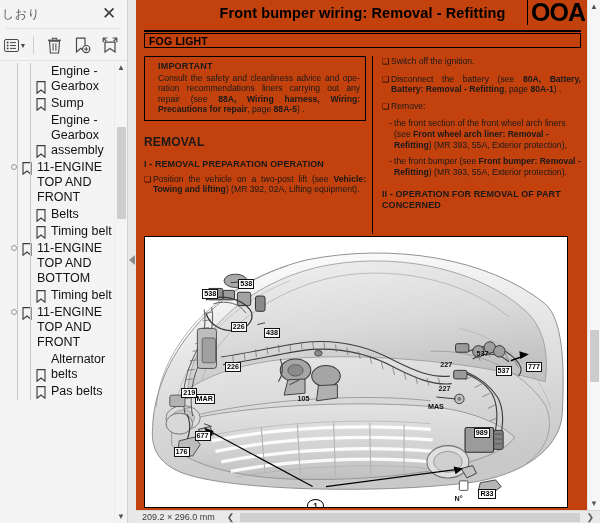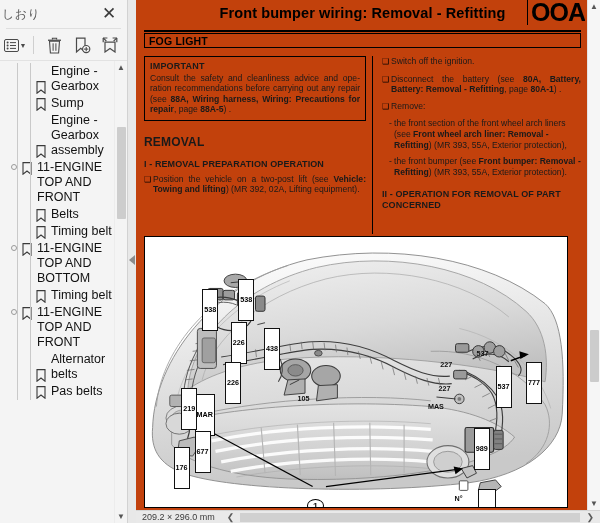--- a/index.html
+++ b/index.html
@@ -127,21 +127,21 @@
     border:1px solid #000; border-top:none; height:14px; margin-top:0;
     display:flex; align-items:flex-end; padding-left:4px;
   }
   .band-txt { font-size:10.5px; font-weight:bold; color:#000; letter-spacing:.2px; }
 
   .cols { display:flex; margin-top:8px; height:178px; position:relative; }
   .col-l { width:228px; flex:0 0 228px; padding-right:6px; }
   .col-div { width:1px; background:#000; flex:0 0 1px; margin:0 0 0 0; }
   .col-r { flex:1 1 auto; padding-left:9px; }
 
-  .imp-box { border:1px solid #000; padding:4px 5px 5px 5px; }
+  .imp-box { border:1px solid #000; padding:4px 5px 5px 13px; }
   .imp-h { font-size:9px; font-weight:bold; letter-spacing:.2px; margin-bottom:2px; }
   .imp-p { font-size:8.6px; line-height:10.4px; text-align:justify; }
   b { font-weight:bold; }
 
   .h-removal {
     font-size:12px; font-weight:bold; letter-spacing:.2px; margin:14px 0 10px 0;
   }
   .h-sub { font-size:9px; font-weight:bold; letter-spacing:.1px; margin-bottom:5px; }
   .bullet { display:flex; font-size:8.6px; line-height:10.6px; margin-bottom:6px; }
   .bx {
@@ -156,21 +156,21 @@
   }
 
   
   .figure {
     position:absolute; left:8px; right:19px; top:236px; height:272px;
     border:1px solid #000; overflow:hidden; background:#fff;
   }
   .fig-canvas { position:absolute; inset:0; }
   .calloutbox {
     position:absolute; background:#fff; border:1px solid #111;
-    font-size:7.2px; font-weight:bold; line-height:8px; padding:16px 1px;
+    font-size:7.2px; font-weight:bold; line-height:8px; padding:0 1px;
     color:#000; white-space:nowrap;
   }
   .calloutplain {
     position:absolute; font-size:7.2px; font-weight:bold; color:#111;
     white-space:nowrap;
   }
   .cnum {
     position:absolute; width:17px; height:13px; border:1.2px solid #000;
     border-radius:50%; background:#fff; font-size:9px; font-weight:bold;
     display:flex; align-items:center; justify-content:center;
@@ -396,21 +396,21 @@
       <div class="rule-thin"></div>
       <div class="band">
         <span class="band-txt">FOG LIGHT</span>
       </div>
 
       <div class="cols">
 
         <div class="col-l">
           <div class="imp-box">
             <div class="imp-h">IMPORTANT</div>
-            <div class="imp-p"><span>Consult the safety and cleanliness advice and ope-ration recommendations before carrying out any repair (see </span><b>88A, Wiring harness, Wiring: Precautions for repair</b><span>, page </span><b>88A-5</b><span>) .</span></div>
+            <div class="imp-p"><span>Consult the safety and cleanliness advice and ope-ration recommendations liners carrying out any repair (see </span><b>88A, Wiring harness, Wiring: Precautions for repair</b><span>, page </span><b>88A-5</b><span>) .</span></div>
           </div>
 
           <div class="h-removal">REMOVAL</div>
           <div class="h-sub">I - REMOVAL PREPARATION OPERATION</div>
 
           <div class="bullet">
             <span class="bx">❑</span>
             <span class="btxt"><span>Position the vehicle on a two-post lift (see </span><b>Vehicle: Towing and lifting</b><span>) (MR 392, 02A, Lifting equipment).</span></span>
           </div>
         </div>

